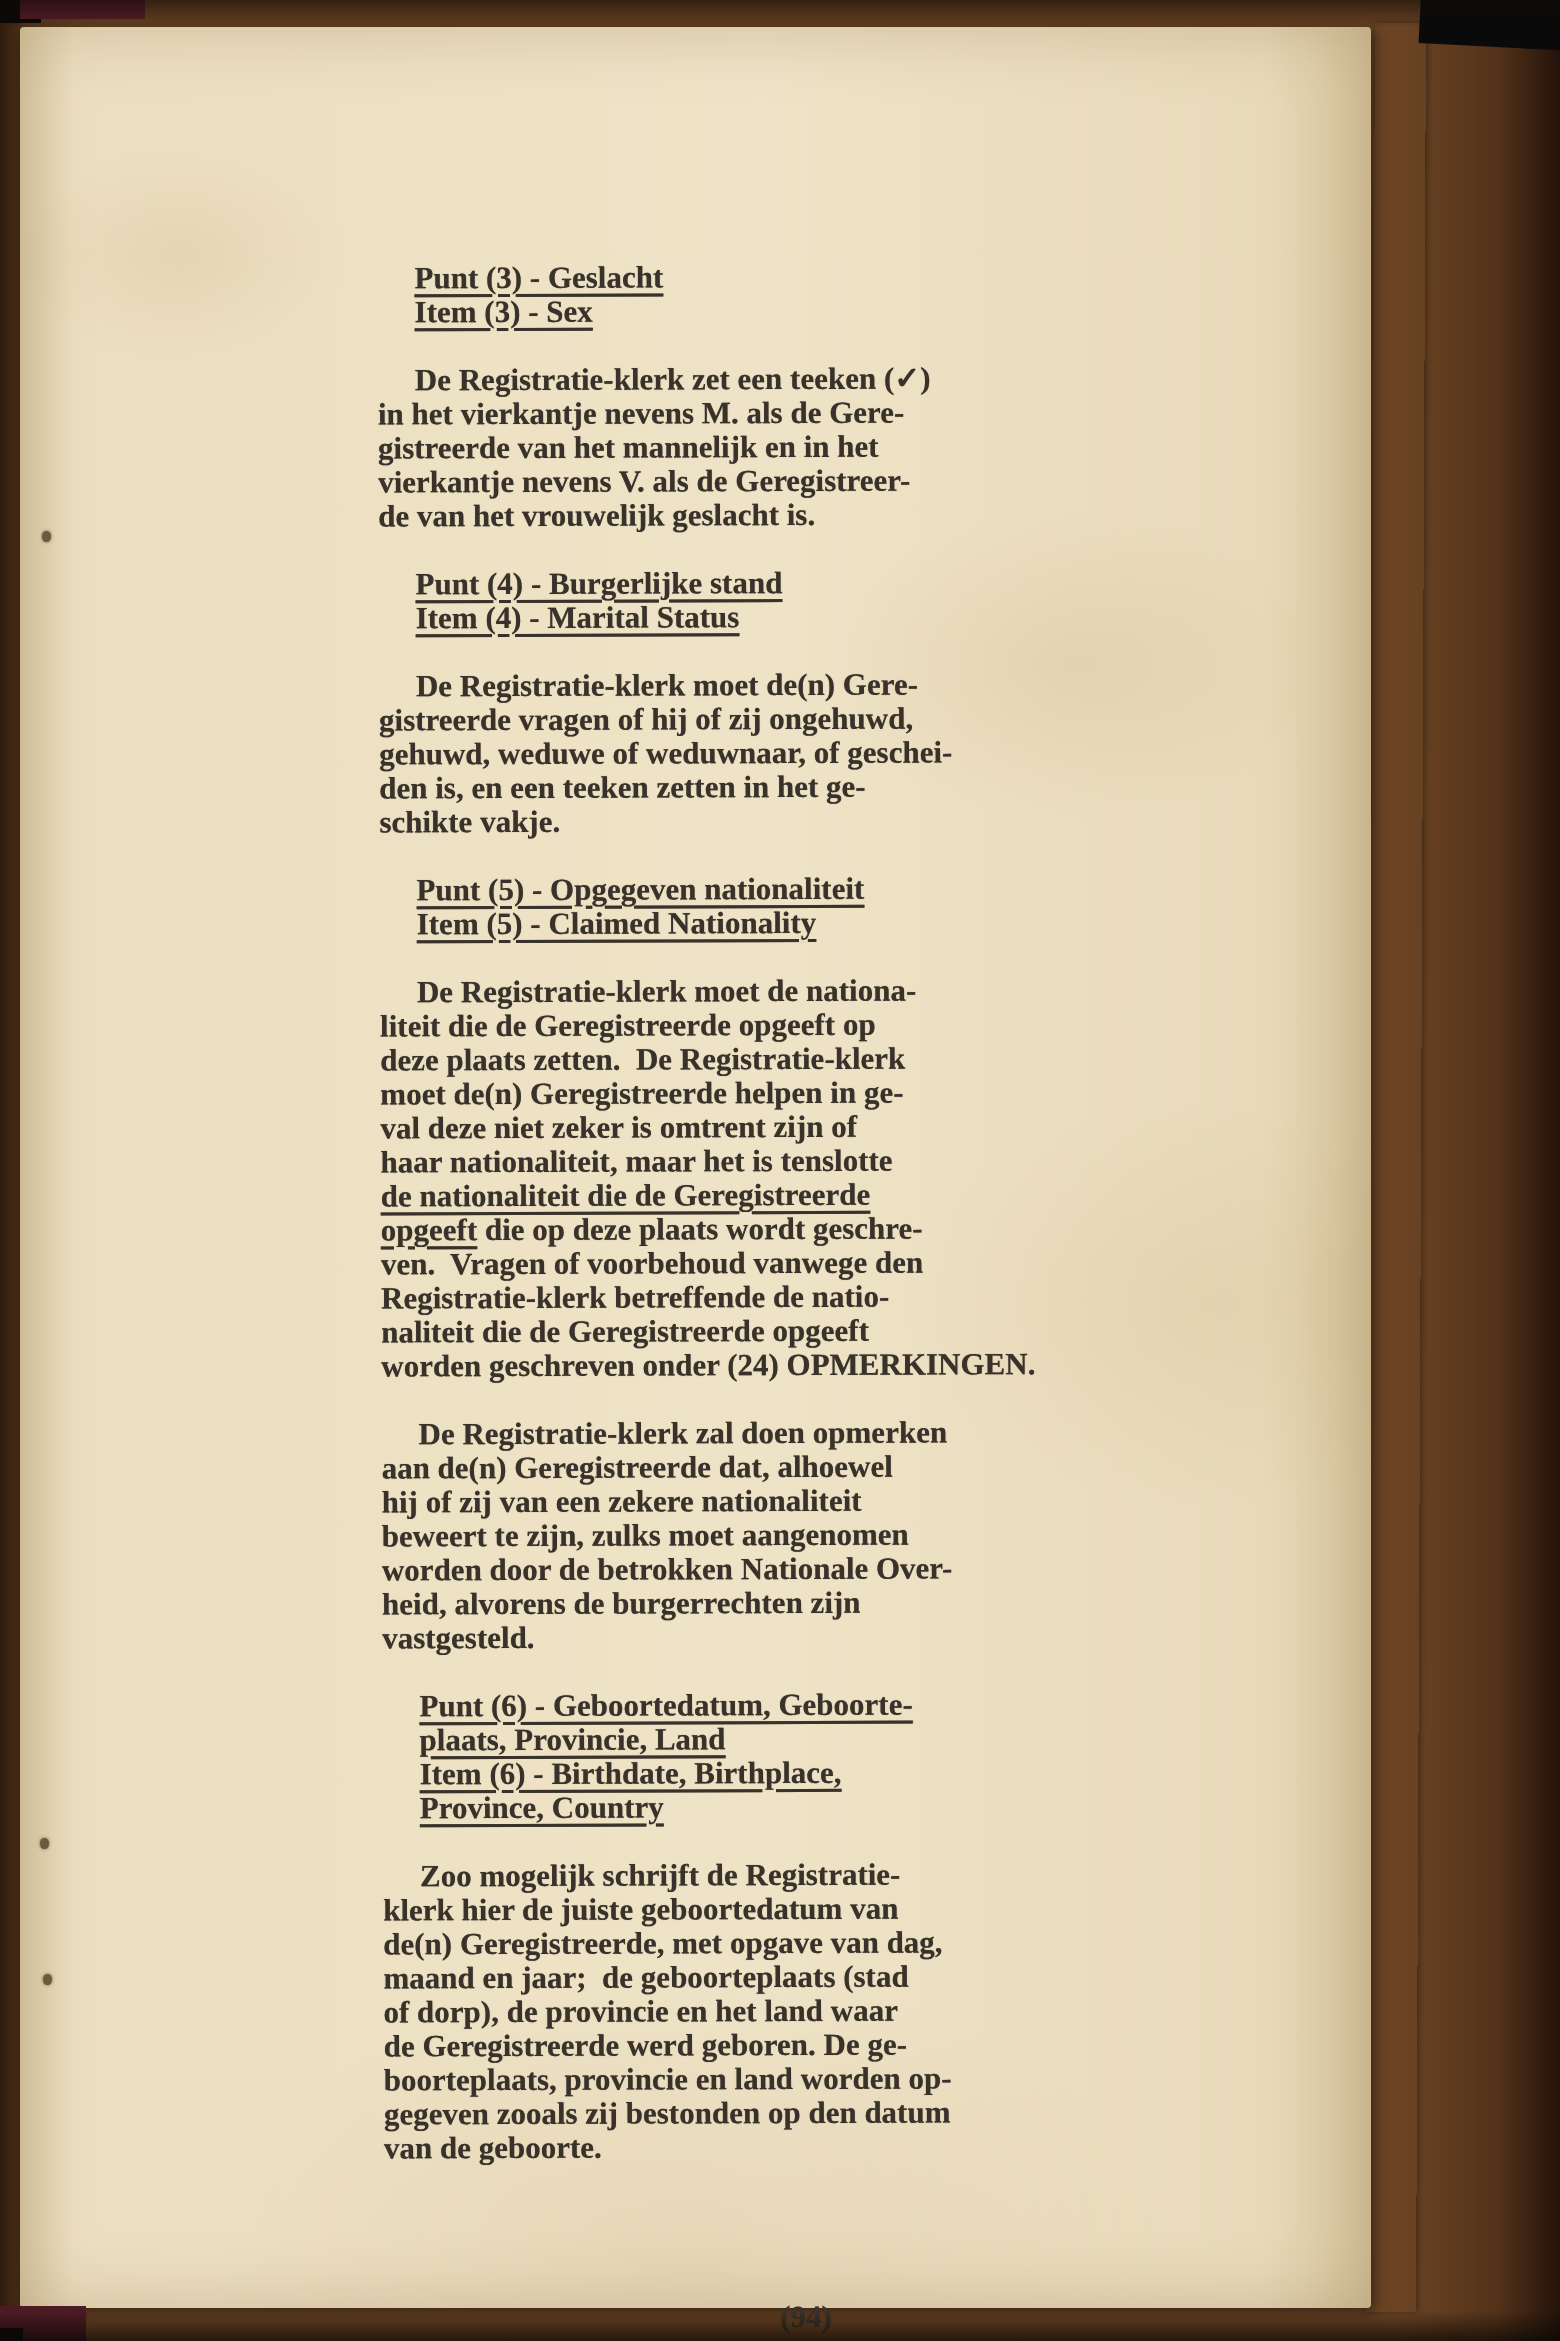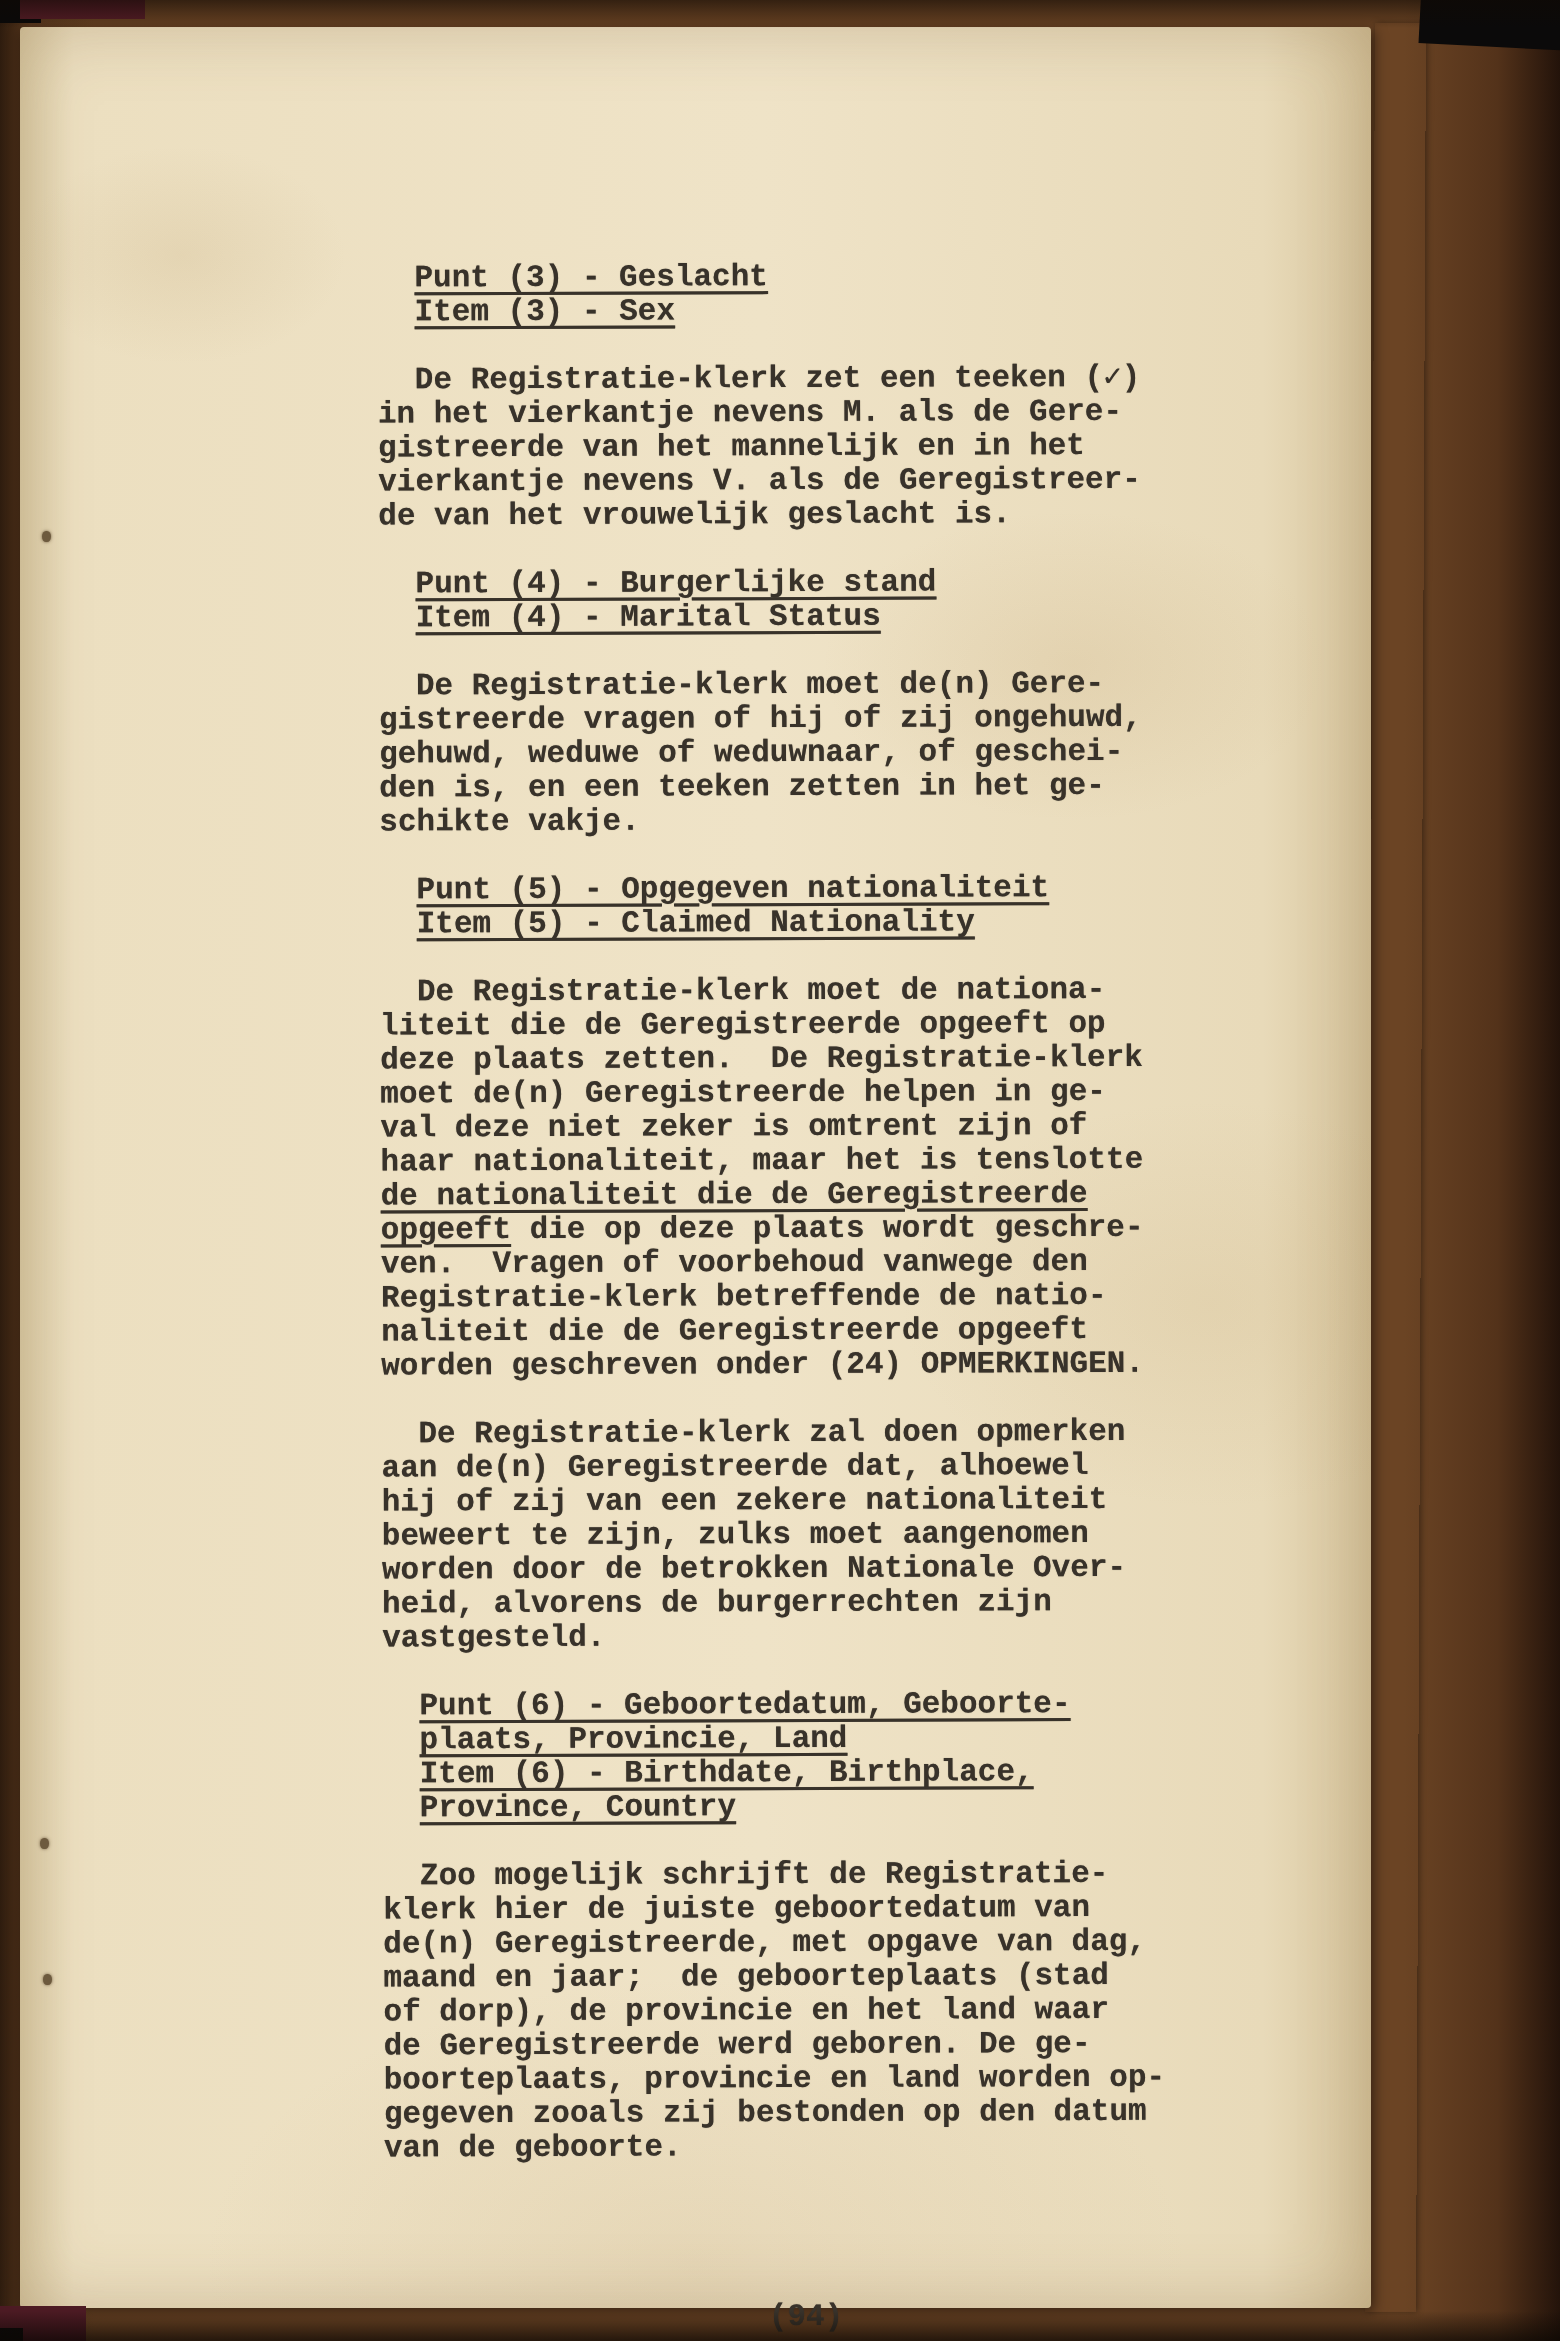--- a/index.html
+++ b/index.html
@@ -1,21 +1,21 @@
 <!DOCTYPE html>
 <html style="font-size:12.5px"><head>
 <meta charset="utf-8">
 <style>
   html,body { margin:0; padding:0; background:#0b0806; }
   .photo {
     position:relative; width:1560px; height:2342px; overflow:hidden;
     background:
       linear-gradient(90deg, #2e1c0e 0%, #5d3a1e 2%, #6b4424 6%, #6b4424 90%, #53321a 96%, #23130a 100%),
       #5d3a1e;
-    font-family:Liberation Mono, monospace;
+    font-family:Liberation Serif, serif;
   }
   
   .corner-tl { position:absolute; left:0; top:0; width:41px; height:23.4px; background:#0a0909; }
   .maroon-top { position:absolute; left:20px; top:0; width:125px; height:19px; background:#561d27; }
   .corner-tr { position:absolute; right:-15.6px; top:-14px; width:156px; height:61px; background:#0b0a0a; transform:rotate(3deg); }
   .maroon-bottom { position:absolute; left:0; bottom:0; width:86px; height:36px; background:#4c1a23; }
   .corner-bl { position:absolute; left:0; bottom:0; width:23.4px; height:14px; background:#0d0b0a; }
   .bottom-shade { position:absolute; left:0; bottom:0; width:100%; height:31px; background:linear-gradient(180deg, rgba(0,0,0,0), rgba(10,6,3,0.75)); }
   .top-shade { position:absolute; left:0; top:0; width:100%; height:28px; background:linear-gradient(0deg, rgba(0,0,0,0), rgba(15,9,4,0.6)); }
 

